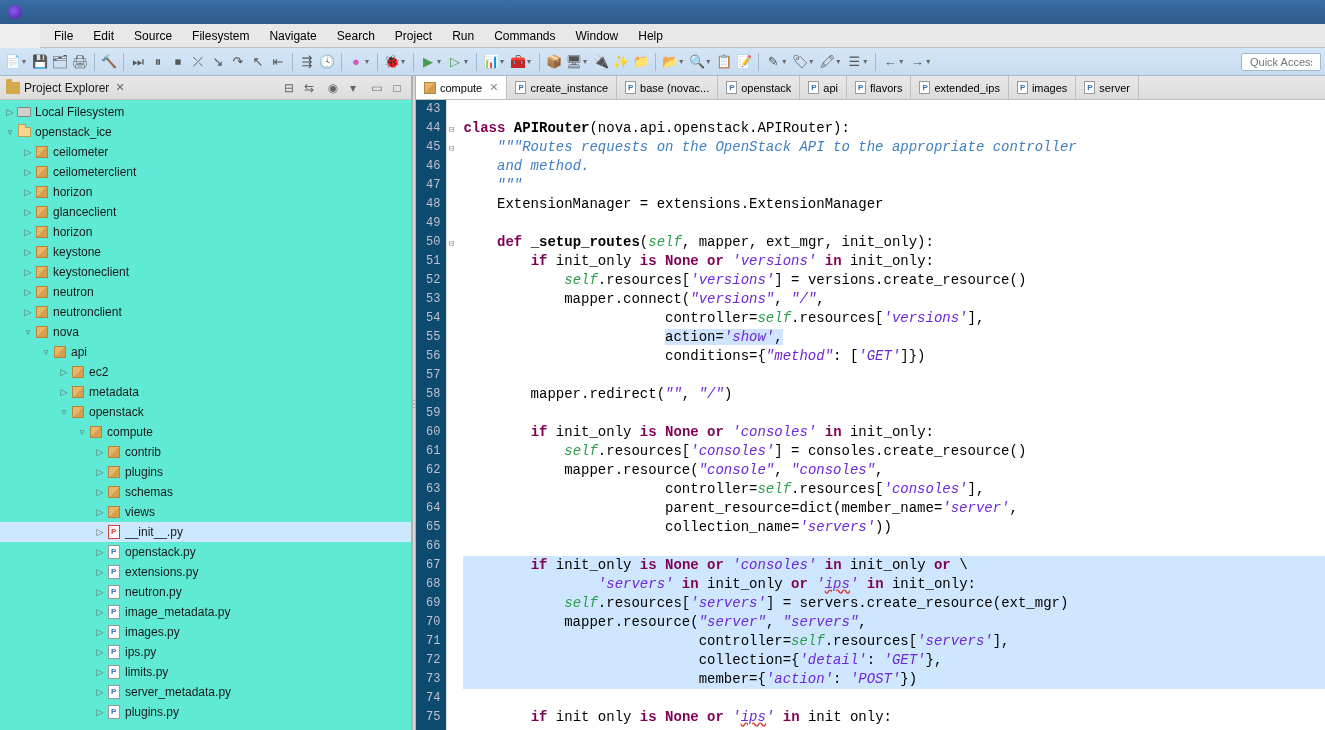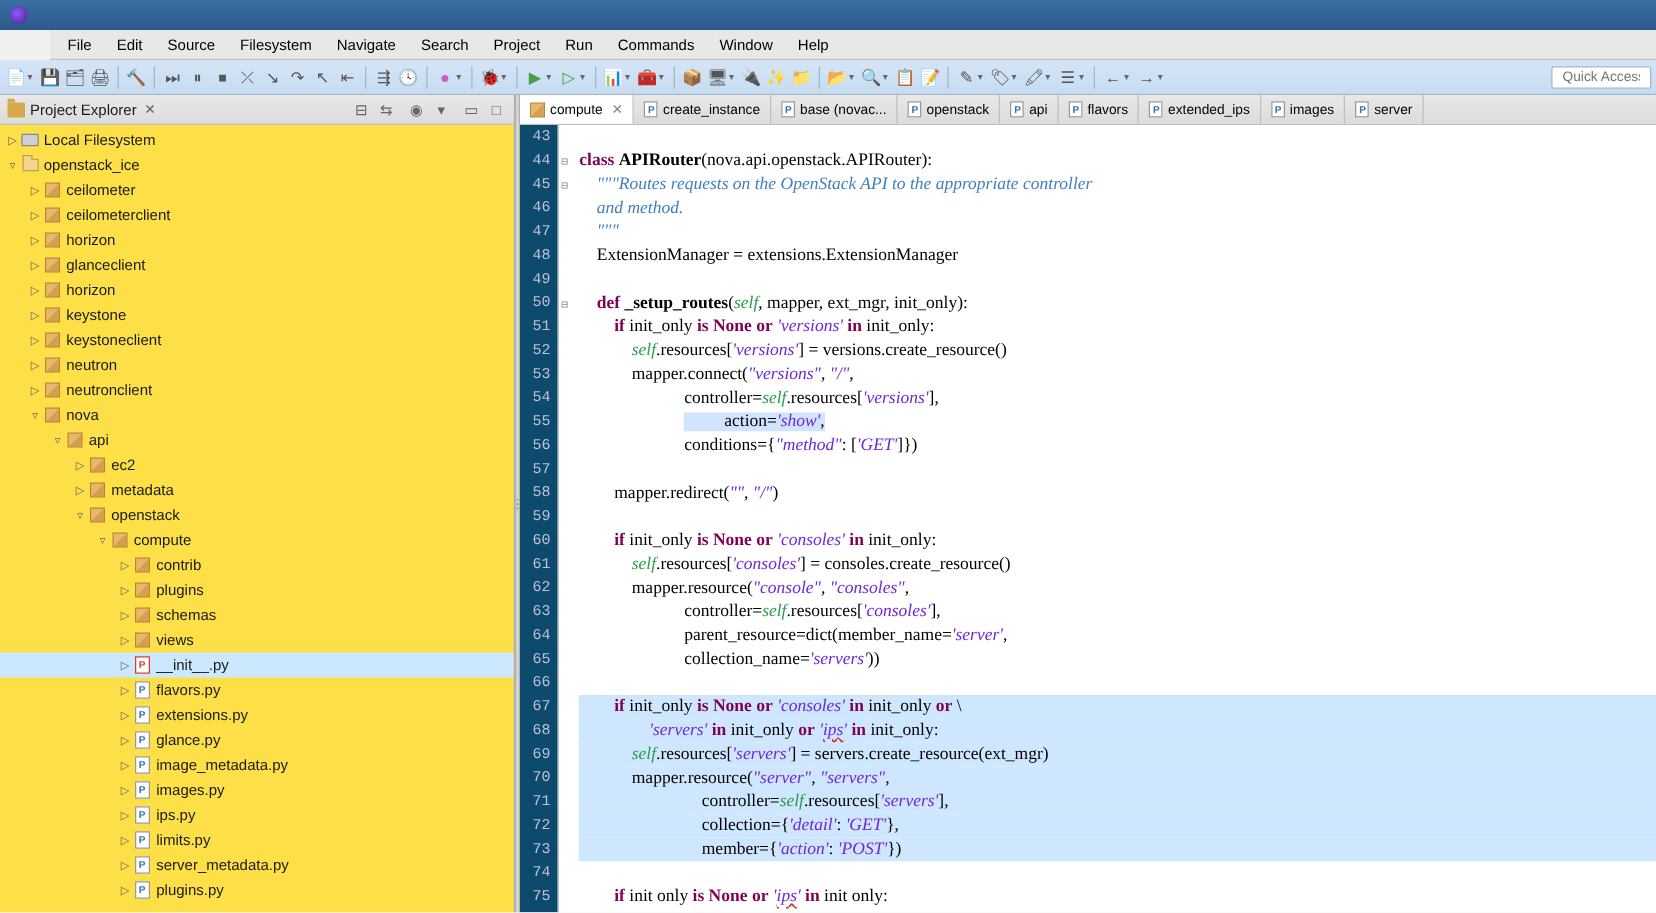--- a/index.html
+++ b/index.html
@@ -17,21 +17,21 @@
 .toolbar { background: linear-gradient(#d4e5f7, #c8dcf0); height: 28px; display: flex; align-items: center; padding: 0 4px; border-bottom: 1px solid #a0b8d0; gap: 2px; }
 .toolbar .tb-icon { width: 18px; height: 18px; display: inline-flex; align-items: center; justify-content: center; font-size: 13px; color: #555; cursor: default; }
 .toolbar .tb-sep { width: 1px; height: 18px; background: #a0b8d0; margin: 0 3px; }
 .toolbar .tb-dd { font-size: 8px; color: #666; margin-left: -2px; margin-right: 3px; }
 .toolbar .quick-access { margin-left: auto; background: #fff; border: 1px solid #a0b8d0; padding: 2px 8px; color: #888; font-size: 11px; width: 80px; border-radius: 2px; }
 
 
 .main { display: flex; height: calc(730px - 24px - 24px - 28px); }
 
 
-.explorer { width: 412px; background: #fde047; border-right: 1px solid #b0b0b0; display: flex; flex-direction: column; }
+.explorer { width: 412px; background: #5eead4; border-right: 1px solid #b0b0b0; display: flex; flex-direction: column; }
 .panel-header { background: linear-gradient(#e8e8e8, #dcdcdc); height: 24px; display: flex; align-items: center; padding: 0 6px; border-bottom: 1px solid #c0c0c0; gap: 4px; }
 .panel-header .title { font-weight: normal; color: #1a1a1a; }
 .panel-header .x-close { font-size: 11px; color: #666; margin-left: 2px; }
 .panel-header .spacer { flex: 1; }
 .panel-header .mini-icon { width: 16px; height: 16px; font-size: 12px; color: #666; display: inline-flex; align-items: center; justify-content: center; cursor: default; }
 .panel-header .folder-icon { width: 14px; height: 12px; background: #d4a94a; border-radius: 1px; position: relative; display: inline-block; }
 .panel-header .folder-icon::before { content: ""; position: absolute; left: 0; top: -3px; width: 6px; height: 3px; background: #d4a94a; border-radius: 1px 1px 0 0; }
 
 
 .tree { flex: 1; overflow: auto; padding: 2px 0; font-size: 12px; color: #1a1a1a; }
@@ -55,29 +55,29 @@
 .tab.active { background: #fff; border-bottom: 1px solid #fff; margin-bottom: -1px; }
 .tab .ico-py { width: 11px; height: 13px; }
 .tab .x-close { font-size: 11px; color: #888; margin-left: 3px; }
 
 
 .code-area { flex: 1; display: flex; overflow: hidden; font-family: Consolas, "Courier New", monospace; font-size: 14px; line-height: 19px; }
 .gutter { background: #0c4a6e; border-right: 1px solid #e0e0e0; text-align: right; color: #c0c0d0; padding: 0 6px 0 10px; user-select: none; position: relative; }
 .gutter .ln { height: 19px; position: relative; font-size: 12px; }
 .gutter .ln.fold::after { content: "⊟"; position: absolute; right: -14px; top: 2px; font-size: 9px; color: #888; background: #fff; }
 .fold-col { width: 14px; background: #fff; }
-.code { flex: 1; white-space: pre; color: #000; padding-left: 2px; position: relative; font-family: Liberation Serif, serif; }
+.code { flex: 1; white-space: pre; color: #000; padding-left: 2px; position: relative; }
 .code .line { height: 19px; }
 .code .hl { background: #cfe6ff; display: inline-block; }
 .kw { color: #7f0055; font-weight: bold; }
 .str { color: #6d28d9; font-style: italic; }
 .doc { color: #3f7fbf; font-style: italic; }
 .fn { color: #000; font-weight: bold; }
 .self { color: #2a9d4a; font-style: italic; }
-.hlbg { background: #d0e4ff; padding-left: 32px; }
+.hlbg { background: #d0e4ff; }
 .wavy { text-decoration: underline wavy #d23a3a; }
 
 
 .sash { width: 4px; background: #d8d8d8; cursor: col-resize; border-left: 1px solid #b0b0b0; border-right: 1px solid #b0b0b0; display: flex; align-items: center; justify-content: center; }
 .sash::after { content: "⋮"; color: #888; font-size: 10px; }
 </style>
 </head>
 <body>
 
 <div class="titlebar">
@@ -335,35 +335,35 @@
           <span class="ico">
             <span class="ico-py active"></span>
           </span>
           <span>__init__.py</span>
         </div>
         <div class="tree-row" style="padding-left: 94px;">
           <span class="tw">▷</span>
           <span class="ico">
             <span class="ico-py"></span>
           </span>
-          <span>flavors.py</span>
+          <span>openstack.py</span>
         </div>
         <div class="tree-row" style="padding-left: 94px;">
           <span class="tw">▷</span>
           <span class="ico">
             <span class="ico-py"></span>
           </span>
           <span>extensions.py</span>
         </div>
         <div class="tree-row" style="padding-left: 94px;">
           <span class="tw">▷</span>
           <span class="ico">
             <span class="ico-py"></span>
           </span>
-          <span>glance.py</span>
+          <span>neutron.py</span>
         </div>
         <div class="tree-row" style="padding-left: 94px;">
           <span class="tw">▷</span>
           <span class="ico">
             <span class="ico-py"></span>
           </span>
           <span>image_metadata.py</span>
         </div>
         <div class="tree-row" style="padding-left: 94px;">
           <span class="tw">▷</span>

